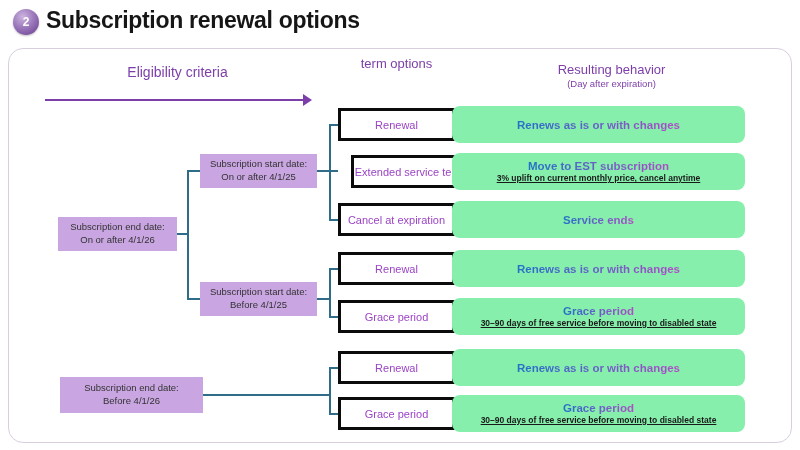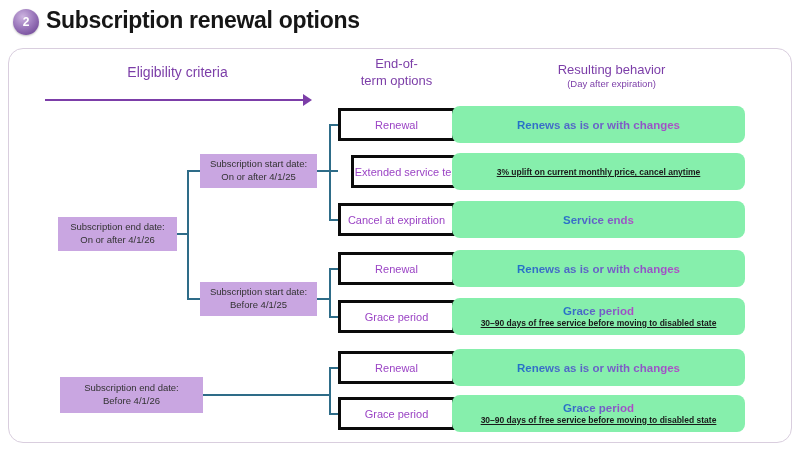--- a/index.html
+++ b/index.html
@@ -58,21 +58,20 @@
 
   <div class="badge">2</div>
   <h1 class="page-title">Subscription renewal options</h1>
 
   <div class="card"></div>
 
   <div class="hdr hdr-elig">Eligibility criteria</div>
   <div class="arrow-line"></div>
   <div class="arrow-head"></div>
   <div class="hdr hdr-opt">
-    <div>End-of-</div>
     <div>term options</div>
   </div>
   <div class="hdr hdr-beh">
     <div>Resulting behavior</div>
     <div class="hdr-sub">(Day after expiration)</div>
   </div>
 
   <div class="cn" style="left:177px;top:233px;width:12px;height:2px;"></div>
   <div class="cn" style="left:187px;top:170px;width:2px;height:130px;"></div>
   <div class="cn" style="left:187px;top:170px;width:13px;height:2px;"></div>
@@ -117,20 +116,21 @@
   <div class="obox" style="top:252px;">Renewal</div>
   <div class="obox" style="top:300px;">Grace period</div>
   <div class="obox" style="top:351px;">Renewal</div>
   <div class="obox" style="top:397px;">Grace period</div>
 
   <div class="bbox" style="top:106px;">
     <div class="btitle">Renews as is or with changes</div>
 
   </div>
   <div class="bbox" style="top:153px;">
+    <div class="btitle">Move to EST subscription</div>
     <div class="bdetail">3% uplift on current monthly price, cancel anytime</div>
   </div>
   <div class="bbox" style="top:201px;">
     <div class="btitle">Service ends</div>
   </div>
   <div class="bbox" style="top:250px;">
     <div class="btitle">Renews as is or with changes</div>
 
   </div>
   <div class="bbox" style="top:298px;">

